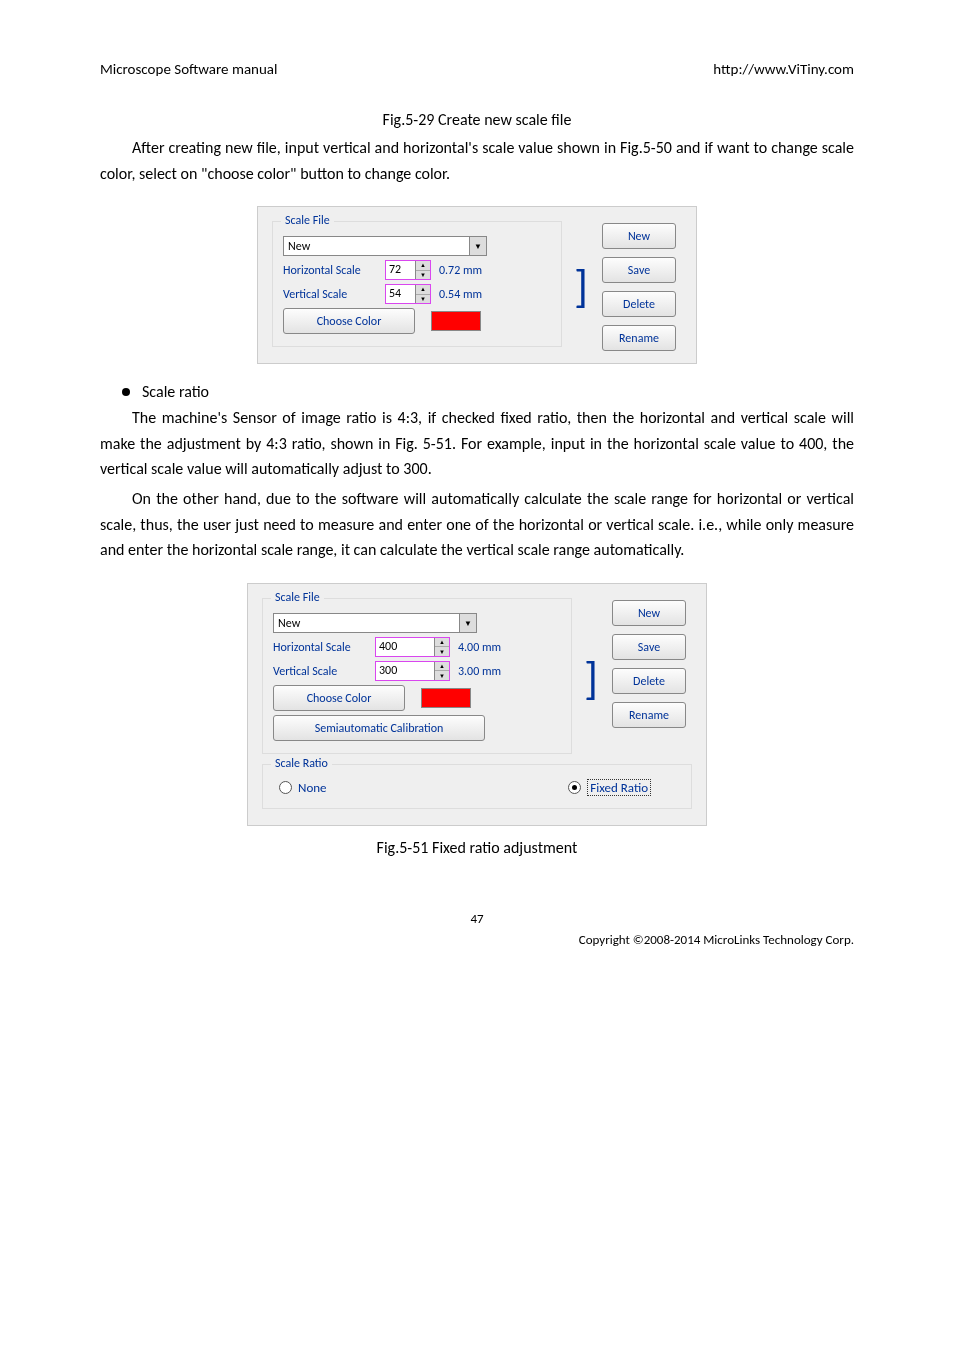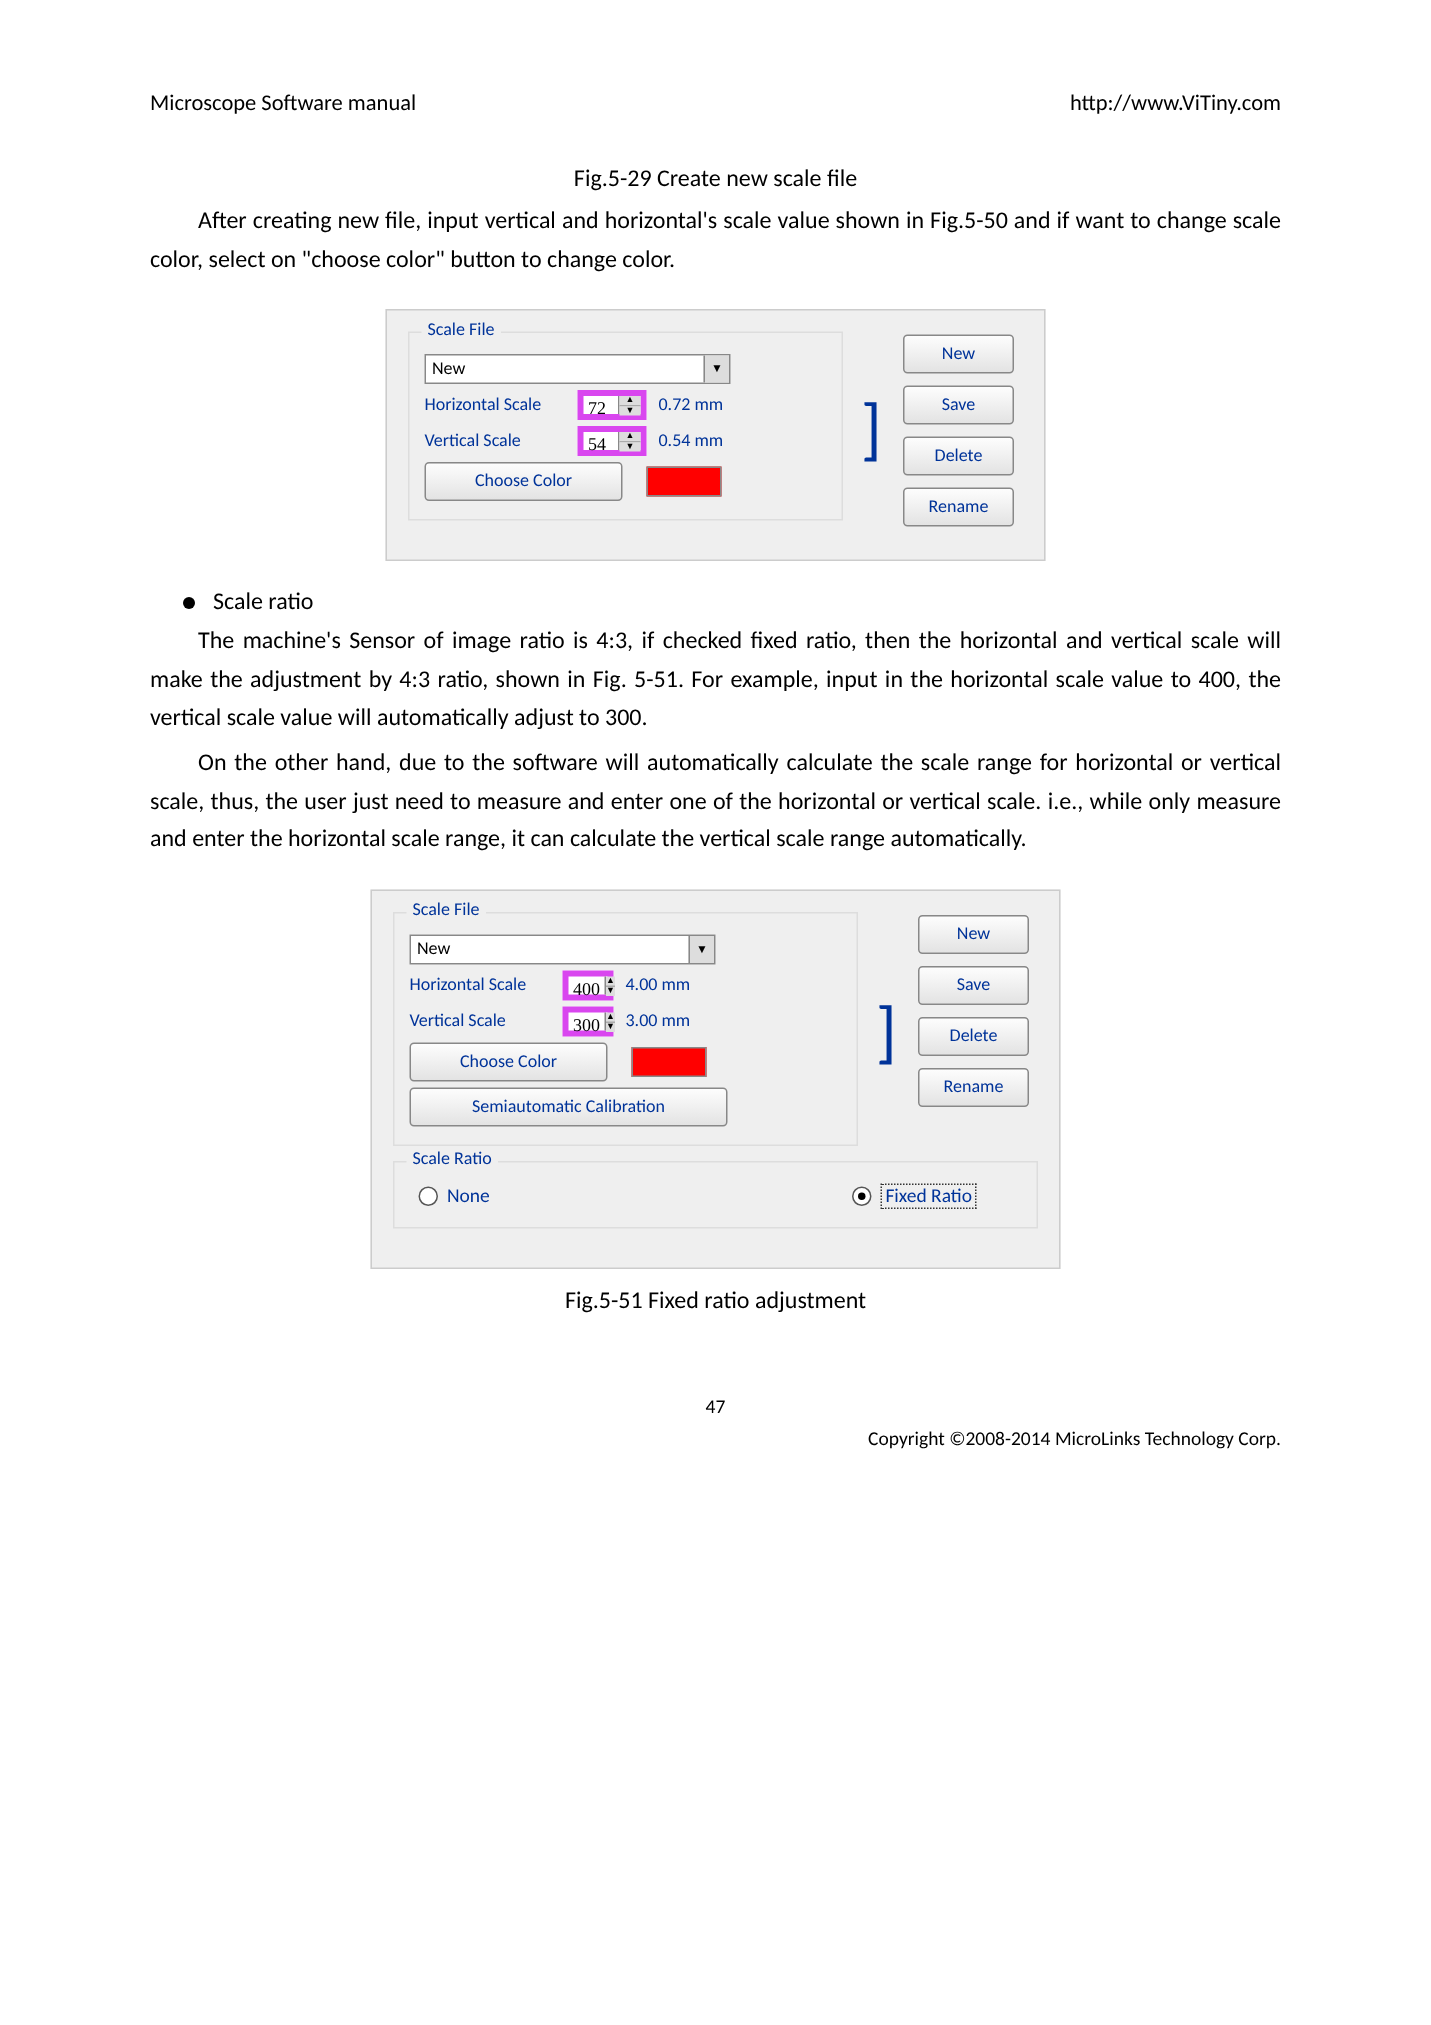--- a/index.html
+++ b/index.html
@@ -46,21 +46,21 @@
     border-radius: 50%;
   }
   .panel-wrap {
     display: flex;
     justify-content: center;
     margin: 20px 0 12px 0;
   }
   .panel {
     border: 1px solid #ccc;
     position: relative;
-    padding: 14px 14px 20px 14px;
+    padding: 14px 14px 10px 14px;
     background: #efefef;
     box-sizing: border-box;
   }
   .panel1 { width: 440px; }
   .panel2 { width: 460px; }
   .groupbox {
     border: 1px solid #ddd;
     position: relative;
     padding: 10px 10px 8px 10px;
     margin-bottom: 6px;
@@ -104,28 +104,27 @@
     width: 16px; height: 100%;
     background: #ddd;
     border-left: 1px solid #888;
     display: flex;
     align-items: center;
     justify-content: center;
     font-size: 8px;
   }
   .spinbox {
     display: flex;
-    border: 4px solid #d946ef;
+    border: 1px solid #d946ef;
     background: #fff;
     height: 20px;
     width: 46px;
     box-sizing: border-box;
-    font-family: Liberation Serif, serif;
-  }
-  .spinbox.wide { width: 34px; }
+  }
+  .spinbox.wide { width: 75px; }
   .spinbox .sp-text {
     flex: 1;
     font-size: 12px;
     padding: 1px 3px;
   }
   .spinbox .sp-btns {
     width: 14px;
     display: flex;
     flex-direction: column;
     border-left: 1px solid #888;

